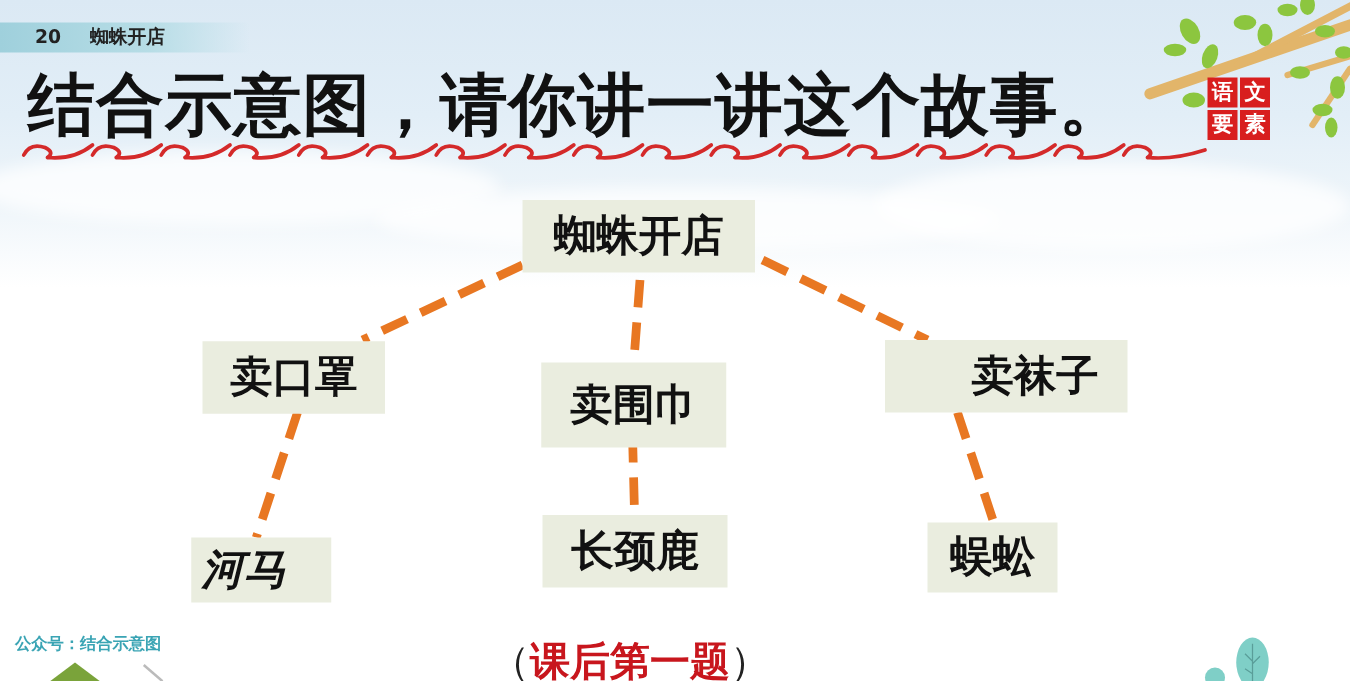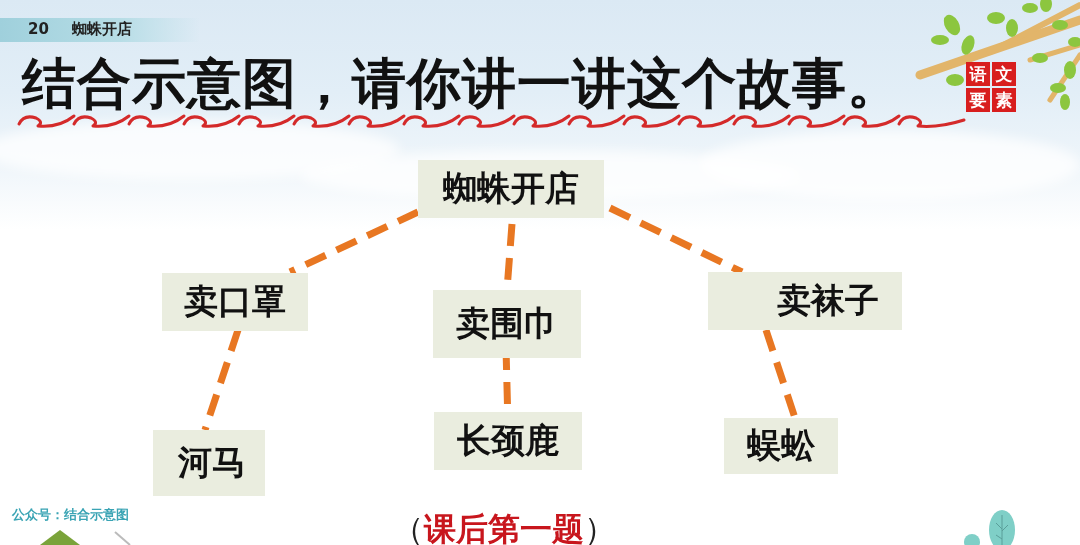--- a/index.html
+++ b/index.html
@@ -132,23 +132,23 @@
     <line x1="766" y1="330" x2="795" y2="418"></line>
   </g>
 </svg>
 
 <div class="node" style="left:418px;top:160px;width:186px;height:58px;">蜘蛛开店</div>
 
 <div class="node" style="left:162px;top:273px;width:146px;height:58px;">卖口罩</div>
 <div class="node" style="left:433px;top:290px;width:148px;height:68px;">卖围巾</div>
 <div class="node" style="left:708px;top:272px;width:148px;height:58px;padding-left:46px;">卖袜子</div>
 
-<div class="node" style="left:153px;top:430px;width:112px;height:66px;justify-content:flex-start;padding-left:25px;box-sizing:border-box;">河马</div>
+<div class="node" style="left:153px;top:430px;width:112px;height:52px;justify-content:flex-start;padding-left:8px;box-sizing:border-box;font-style:italic;">河马</div>
 <div class="node" style="left:434px;top:412px;width:148px;height:58px;">长颈鹿</div>
-<div class="node" style="left:724px;top:418px;width:114px;height:56px;">蜈蚣</div>
+<div class="node" style="left:742px;top:418px;width:104px;height:56px;">蜈蚣</div>
 
 <div class="footer-credit">公众号：结合示意图</div>
 <div class="footer-q">
   <span class="paren">（</span><span>课后第一题</span><span class="paren">）</span>
 </div>
 
 <svg class="deco" style="left:20px;top:528px;" width="120" height="17">
   <polygon points="20,17 40,2 60,17" fill="#7aa33a"></polygon>
   <line x1="95" y1="4" x2="110" y2="17" stroke="#bbb" stroke-width="2"></line>
 </svg>

